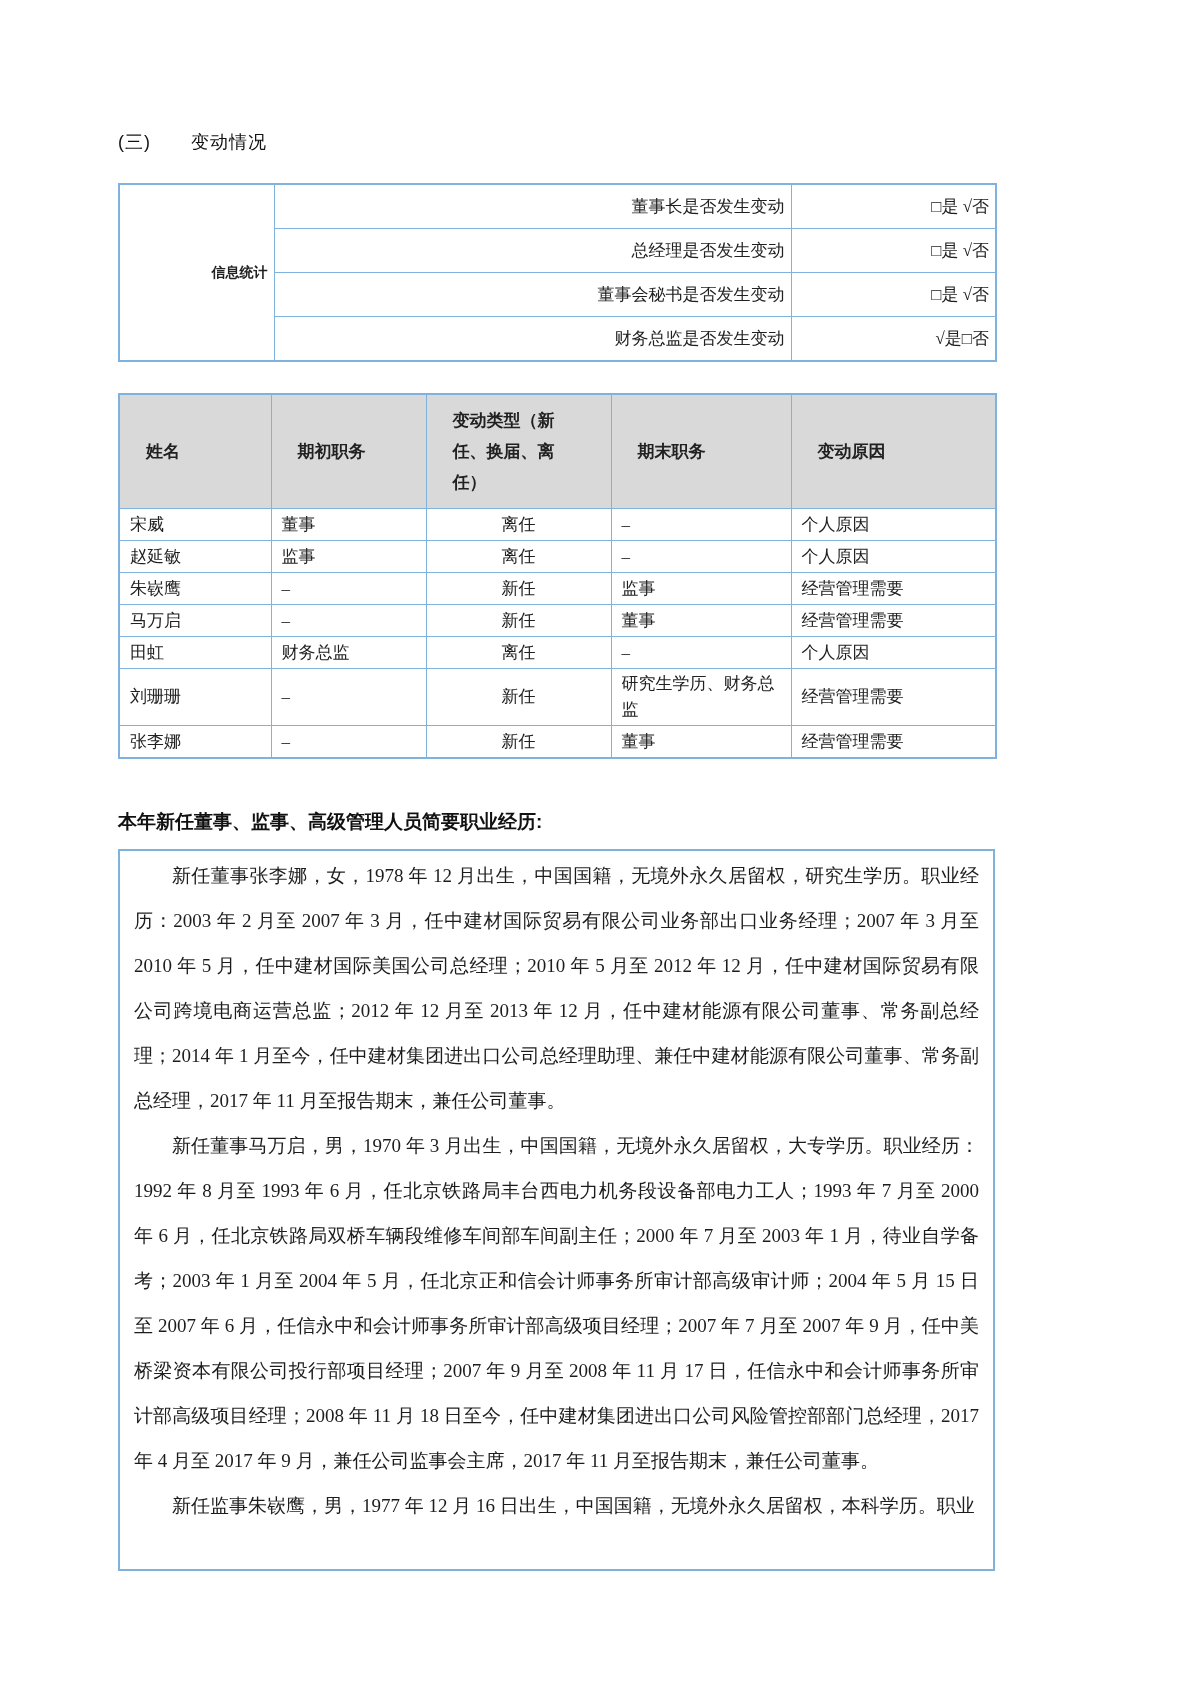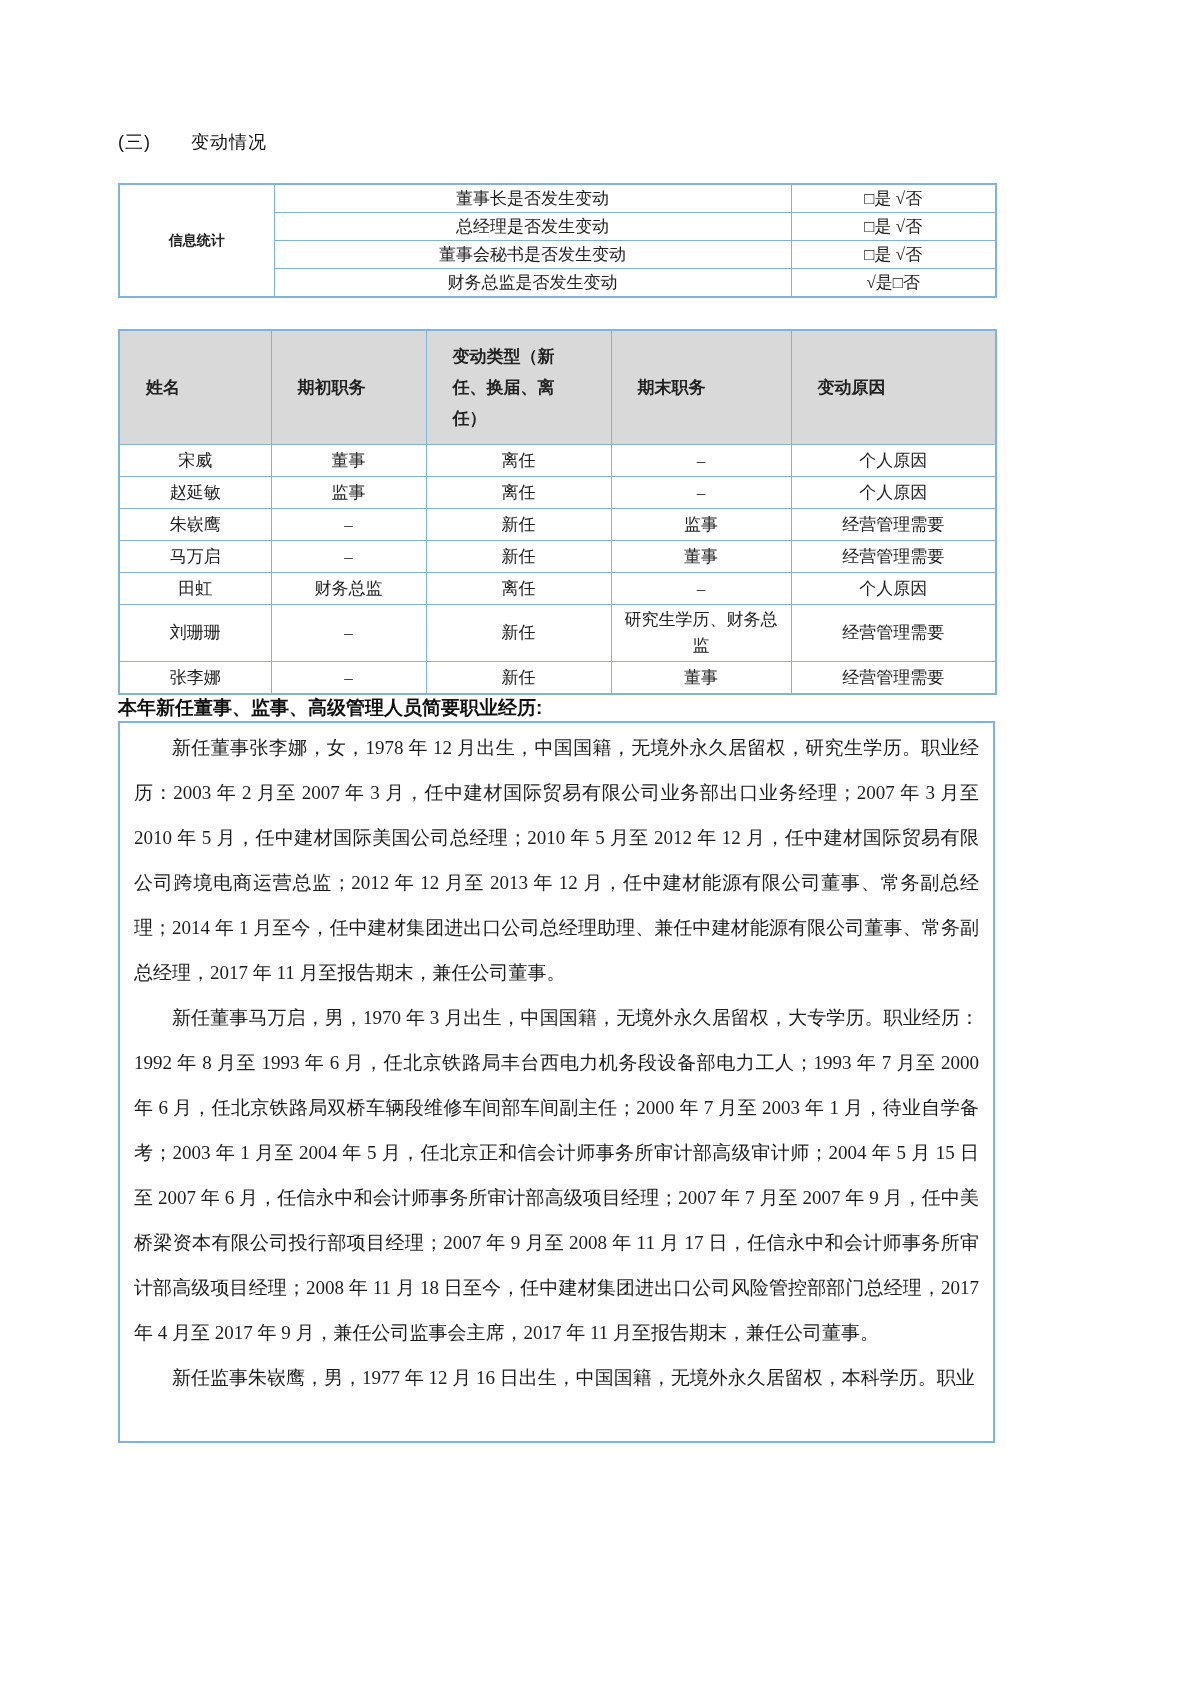--- a/index.html
+++ b/index.html
@@ -23,50 +23,52 @@
     font-weight:normal;font-size:18px;color:#111;
     letter-spacing:1px;
   }
   .section-heading .label{margin-right:40px;}
 
   
   table{border-collapse:collapse;table-layout:fixed;width:877px;}
   .stats-table{margin-top:29px;border:2px solid var(--border);}
   .stats-table td{
     border:1px solid var(--border);
-    height:27px;font-size:17px;text-align:center;
-    padding:0 6px;overflow:hidden;white-space:nowrap;
+    height:27px;font-size:17px;text-align:right;
+    padding:8px 6px;overflow:hidden;white-space:nowrap;
   }
   .stats-table td.row-header{
     font-weight:bold;font-size:14px;
     font-family:"Liberation Sans","DejaVu Sans",sans-serif;
   }
 
   .changes-table{margin-top:31px;border:2px solid var(--border);}
   .changes-table th{
     border:1px solid var(--border);
     background:var(--header_bg);
     font-size:17px;font-weight:bold;
     text-align:left;vertical-align:middle;
     padding:10px 26px;line-height:31px;
   }
   .changes-table td{
     border:1px solid var(--border);
     font-size:17px;padding:2px 10px;height:27px;
     vertical-align:middle;line-height:26px;
   }
-  .al{text-align:center;}
+  .al{text-align:left;}
   .ac{text-align:center;}
 
   
   .bio-heading{
+    margin-top:50px;
     font-family:Liberation Sans, sans-serif;
     font-weight:bold;font-size:19px;color:#111;
   }
   .bio-box{
+    margin-top:14px;
     border:2px solid var(--border);
     height:722px;overflow:hidden;
     padding:2px 14px 0 14px;
     box-sizing:border-box;
   }
   .bio-box p{
     margin:0;
     text-indent:2em;
     text-align:justify;
     font-size:19px;

